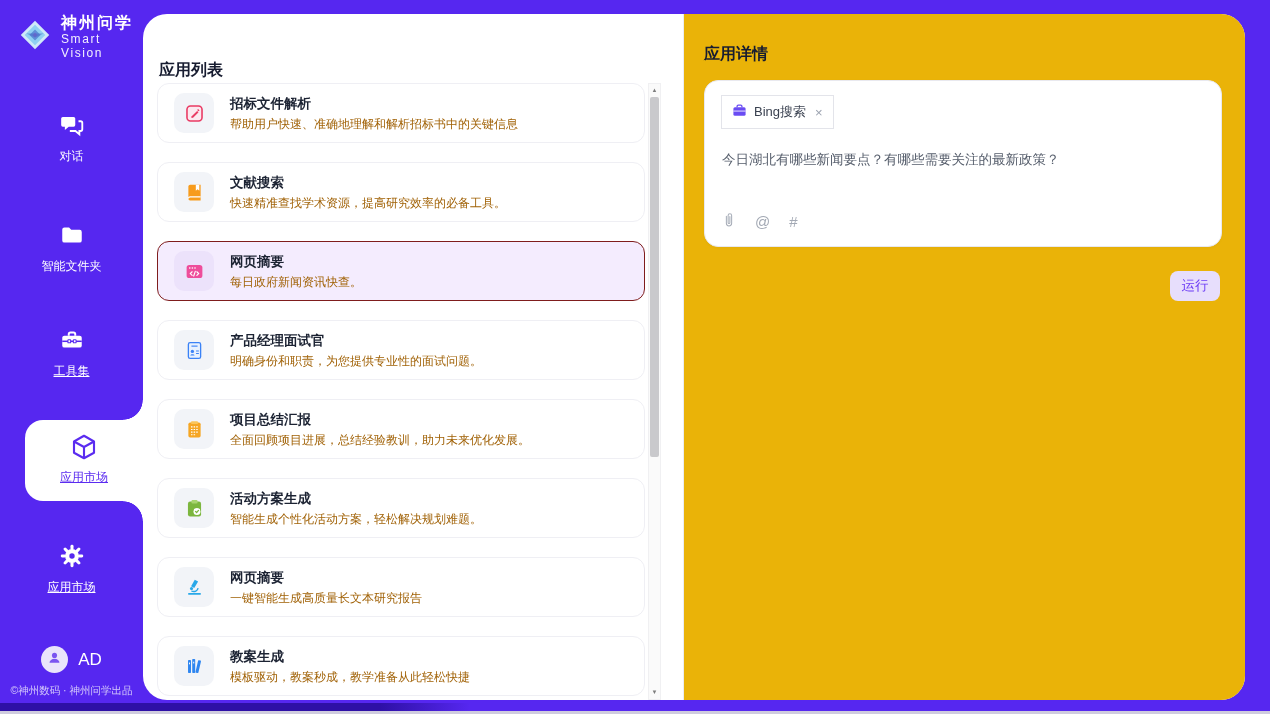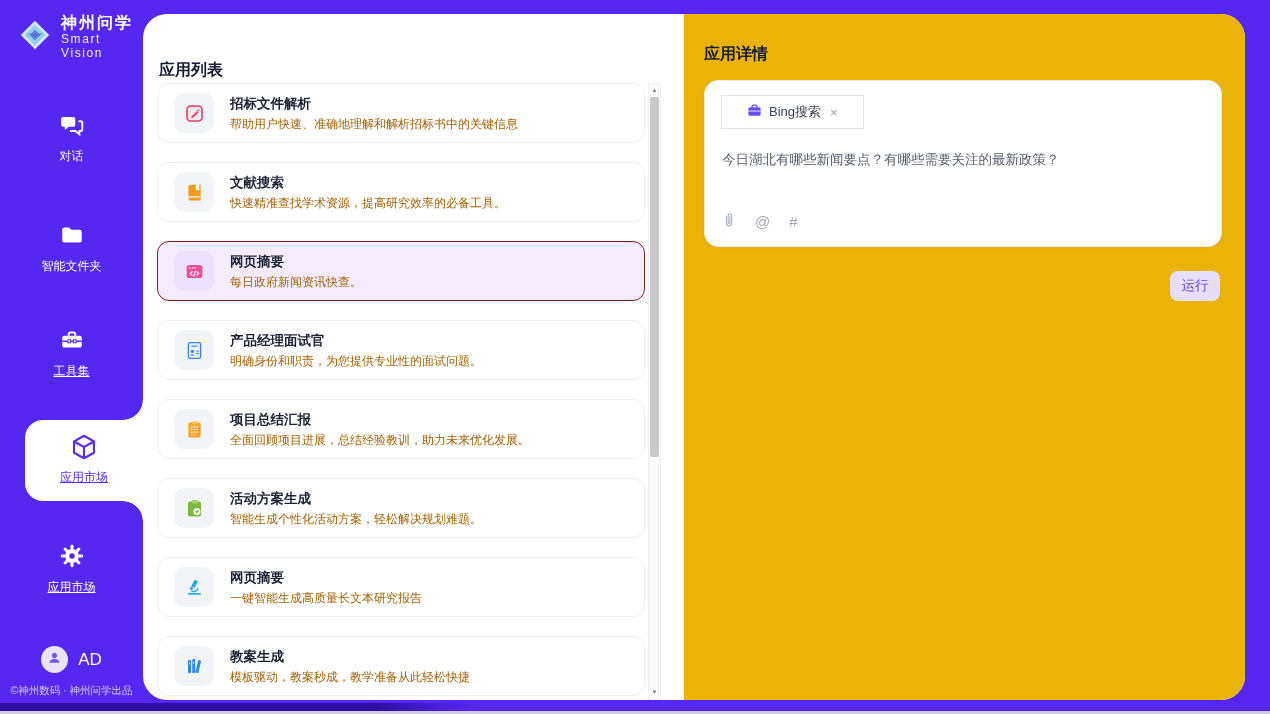--- a/index.html
+++ b/index.html
@@ -47,21 +47,21 @@
   .app-desc{font-size:12px;color:#a16207;margin-top:6px;line-height:14px;}
   .scrollbar{position:absolute;left:505px;top:69px;width:13px;height:617px;background:#fafafa;border:1px solid #f0f0f2;box-sizing:border-box;}
   .sb-arrow{position:absolute;left:0;width:11px;height:13px;text-align:center;font-size:6px;color:#7d7d7d;line-height:13px;cursor:pointer;}
   .sb-up{top:0;} .sb-down{bottom:0;}
   .sb-thumb{position:absolute;left:1px;top:13px;width:9px;height:360px;background:#c9c9cc;border-radius:2px;cursor:pointer;}
 
   
   .detail-panel{position:absolute;left:540px;top:0;bottom:0;right:0;background:#eab308;border-left:1px solid #ececf1;border-radius:0 24px 24px 0;}
   .detail-title{position:absolute;left:20px;top:30px;font-size:16px;font-weight:bold;color:#171c30;}
   .input-card{position:absolute;left:20px;top:66px;right:23px;height:165px;background:#fff;border:1px solid #e9e9ef;border-radius:14px;box-shadow:0 1px 3px rgba(20,20,60,.03);}
-  .chip{position:absolute;left:16px;top:14px;display:inline-flex;align-items:center;gap:7px;border:1px solid #e3e4ea;border-radius:0;padding:7px 25px;background:#fff;font-size:13px;color:#3a4150;cursor:pointer;}
+  .chip{position:absolute;left:16px;top:14px;display:inline-flex;align-items:center;gap:7px;border:1px solid #e3e4ea;border-radius:0;padding:7px 10px;background:#fff;font-size:13px;color:#3a4150;cursor:pointer;}
   .chip-close{color:#9aa1ae;font-size:13px;margin-left:2px;cursor:pointer;}
   .question{position:absolute;left:17px;top:70px;right:20px;font-size:13.5px;color:#555d6b;cursor:text;}
   .attach-row{position:absolute;left:17px;bottom:14px;display:flex;align-items:center;gap:19px;color:#a3a9b4;}
   .attach-row .glyph{font-size:15px;cursor:pointer;line-height:18px;}
   .run-btn{position:absolute;right:25px;top:257px;width:50px;height:30px;background:#e7defc;color:#6d3df5;font-size:13.5px;
     border:none;border-radius:8px;display:flex;align-items:center;justify-content:center;cursor:pointer;}
 </style>
 </head>
 <body>
 

